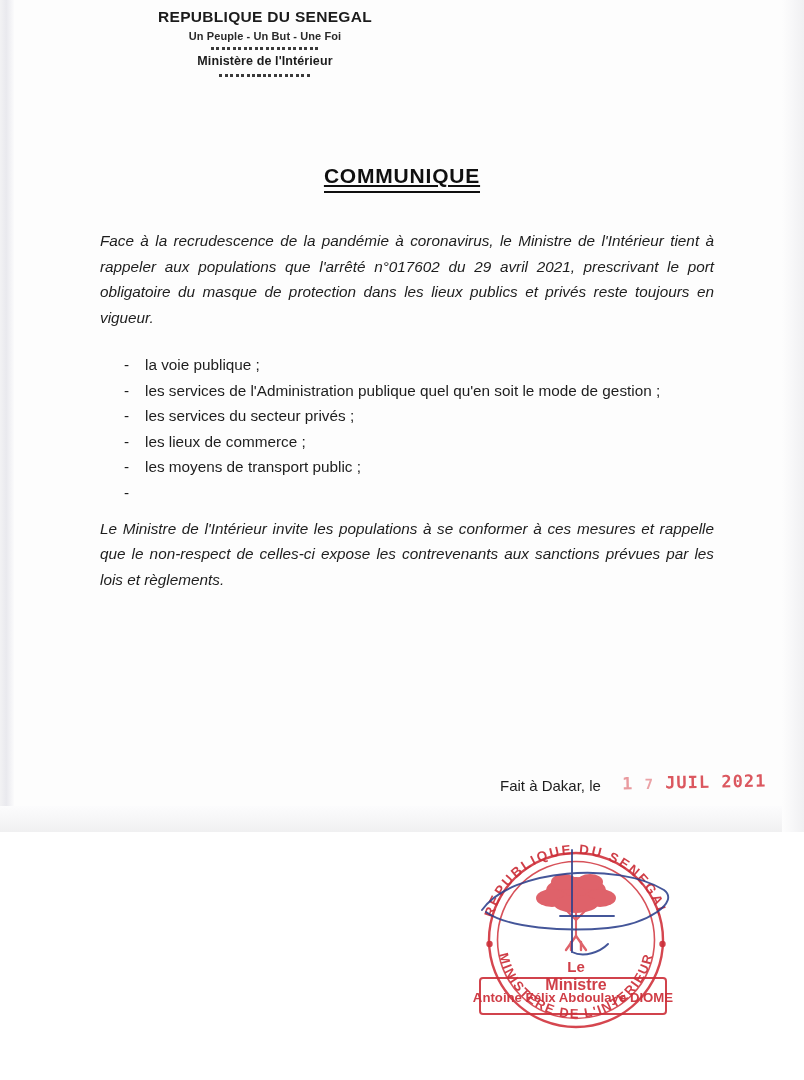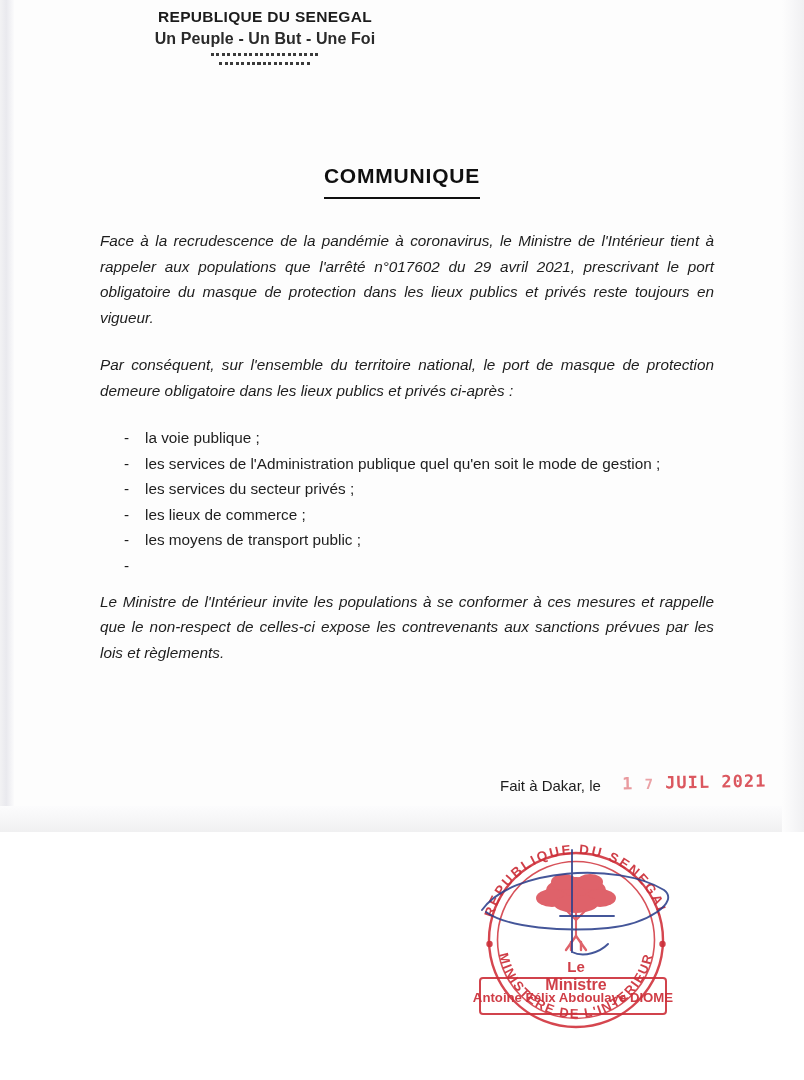--- a/index.html
+++ b/index.html
@@ -60,21 +60,21 @@
     text-align: center;
   }
   .lh-country {
     font-size: 15.5px;
     font-weight: bold;
     letter-spacing: 0.3px;
     color: #1b1b1b;
     white-space: nowrap;
   }
   .lh-motto {
-    font-size: 16px;
+    font-size: 11px;
     font-weight: bold;
     color: #2a2a2a;
     margin-top: 4px;
     letter-spacing: 0.1px;
   }
   .lh-rule {
     margin: 5px auto 4px auto;
     width: 108px;
     height: 3px;
     background-image: repeating-linear-gradient(
@@ -101,21 +101,22 @@
     left: 0; right: 0;
     top: 164px;
     text-align: center;
     font-size: 21px;
     font-weight: bold;
     letter-spacing: 0.8px;
     color: #101010;
   }
   .doc-title span {
     border-bottom: 2.5px solid #101010;
-    padding-bottom: 10px;
+    padding-bottom: 4px;
+    text-decoration: underline;
   }
 
   
   .body-area {
     position: absolute;
     left: 100px;
     top: 228px;
     width: 614px;
     color: #1d1d1d;
     font-size: 15.3px;
@@ -190,32 +191,32 @@
 </style>
 </head>
 <body>
 
 <div id="page">
 
   <div class="letterhead">
     <div class="lh-country">REPUBLIQUE DU SENEGAL</div>
     <div class="lh-motto">Un Peuple - Un But - Une Foi</div>
     <div class="lh-rule"></div>
+    <div class="lh-ministry">Ministère de l'Intérieur</div>
     <div class="lh-rule2"></div>
   </div>
 
   <div class="doc-title">
     <span>COMMUNIQUE</span>
   </div>
 
   <div class="body-area">
 
     <p class="para">Face à la recrudescence de la pandémie à coronavirus, le Ministre de l'Intérieur tient à rappeler aux populations que l'arrêté n°017602 du 29 avril 2021, prescrivant le port obligatoire du masque de protection dans les lieux publics et privés reste toujours en vigueur.</p>
 
-    <p class="para">Par conséquent, sur l'ensemble du territoire national, le port de masque de protection demeure obligatoire dans les lieux publics et privés ci-après :</p>
 
     <ul class="clauses">
       <li>
         <span class="dash">-</span>
         <span>la voie publique ;</span>
       </li>
       <li>
         <span class="dash">-</span>
         <span>les services de l'Administration publique quel qu'en soit le mode de gestion ;</span>
       </li>

